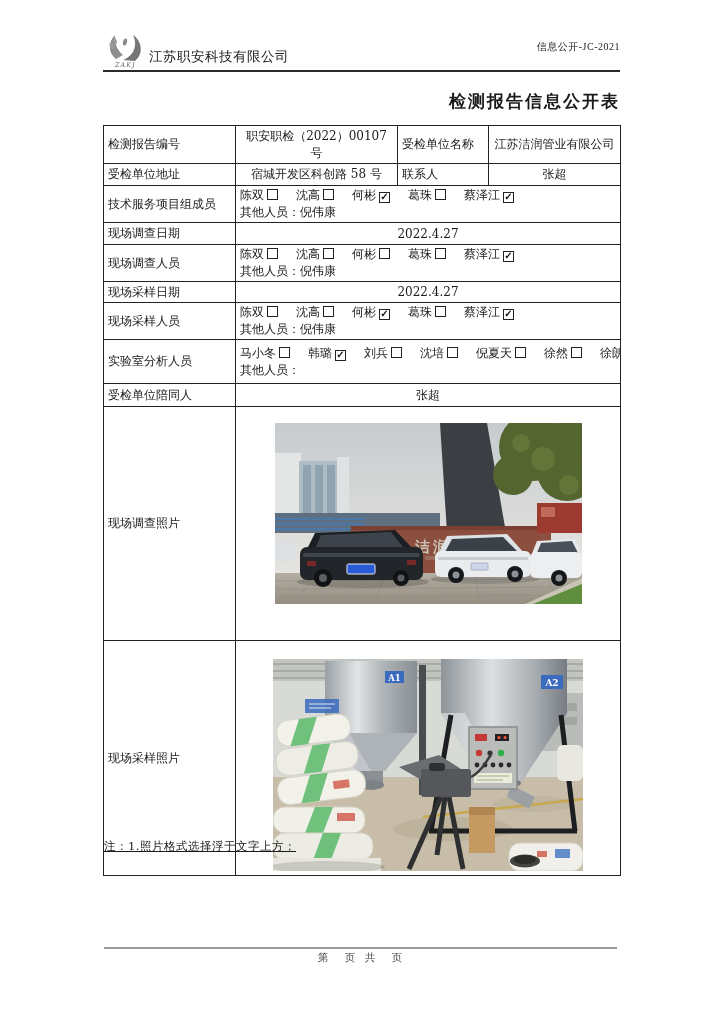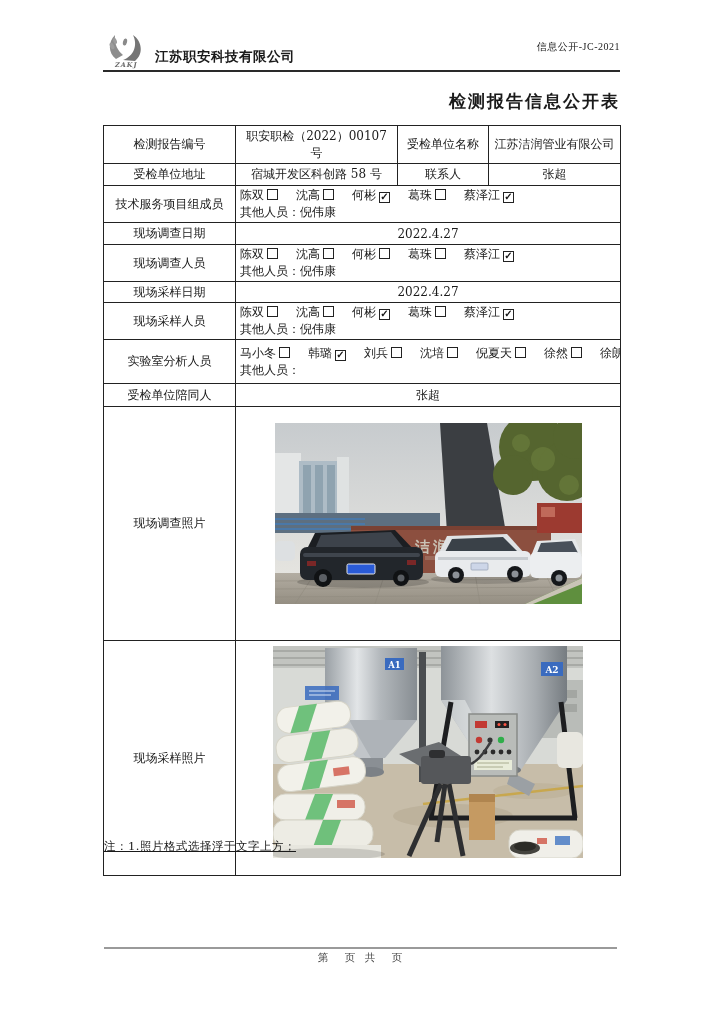--- a/index.html
+++ b/index.html
@@ -1,44 +1,44 @@
 <!DOCTYPE html>
 <html><head>
 <meta charset="utf-8">
 <style>
   html,body{margin:0;padding:0;background:#ffffff;}
   .page{position:relative;width:724px;height:1024px;background:#fff;overflow:hidden;
         font-family:"DejaVu Serif","Liberation Serif",serif;color:#1a1a1a;}
   
   .header{position:absolute;left:103px;top:28px;width:517px;height:42px;
           border-bottom:2px solid #2a2a2a;display:flex;justify-content:space-between;align-items:flex-end;}
-  .brand{display:flex;align-items:flex-end;gap:10px;font-weight:bold;}
+  .brand{display:flex;align-items:flex-end;gap:4px;}
   .brand svg{display:block;}
   .company{font-size:13.5px;letter-spacing:.5px;padding-bottom:4px;}
   .doccode{font-size:10px;letter-spacing:.5px;padding-bottom:16px;font-family:Liberation Serif, serif;}
   
   .title{position:absolute;left:103px;top:90px;width:517px;text-align:right;
          font-size:17px;font-weight:bold;letter-spacing:2px;}
   
   table.form{position:absolute;left:103px;top:125px;width:517px;border-collapse:collapse;table-layout:fixed;}
   table.form td{border:1px solid #222;font-size:12px;padding:1px 4px;overflow:hidden;}
-  td.lab{text-align:center;}
+  td.lab{text-align:left;}
   td.val{text-align:center;}
   td.left{text-align:left;padding-left:6px;}
   td.wrapv{padding:1px 8px;line-height:1.45;}
   tr.h38{height:38px}tr.h22{height:22px}tr.h21{height:21px}tr.h20{height:20px}
   tr.h44{height:44px}tr.h23{height:23px}tr.h234{height:234px}tr.h235{height:235px}
   .chk-line{white-space:nowrap;}
   .cbitem{margin-right:18px;white-space:nowrap;}
   .cb{display:inline-block;width:9px;height:9px;border:1.2px solid #222;margin-left:3px;
       font-size:10px;line-height:8px;text-align:center;vertical-align:-1px;font-weight:bold;color:#111;}
   .others{white-space:nowrap;}
   .photo-cell{vertical-align:top;text-align:center;}
   .photo-cell.p1{padding-top:16px;}
-  .photo-cell.p2{padding-top:5px;text-align:center;}
+  .photo-cell.p2{padding-top:18px;text-align:center;}
   .photo-frame{display:inline-block;line-height:0;}
   
   .note{position:absolute;left:104px;top:839px;font-size:11.5px;letter-spacing:.5px;text-decoration:underline;}
   .footer-line{position:absolute;left:104px;top:947px;width:513px;height:0;border-top:2px solid #9a9a9a;}
   .footer-text{position:absolute;left:103px;top:951px;width:517px;text-align:center;
                font-size:10.5px;color:#444;letter-spacing:3px;}
 </style>
 </head>
 <body>
 

